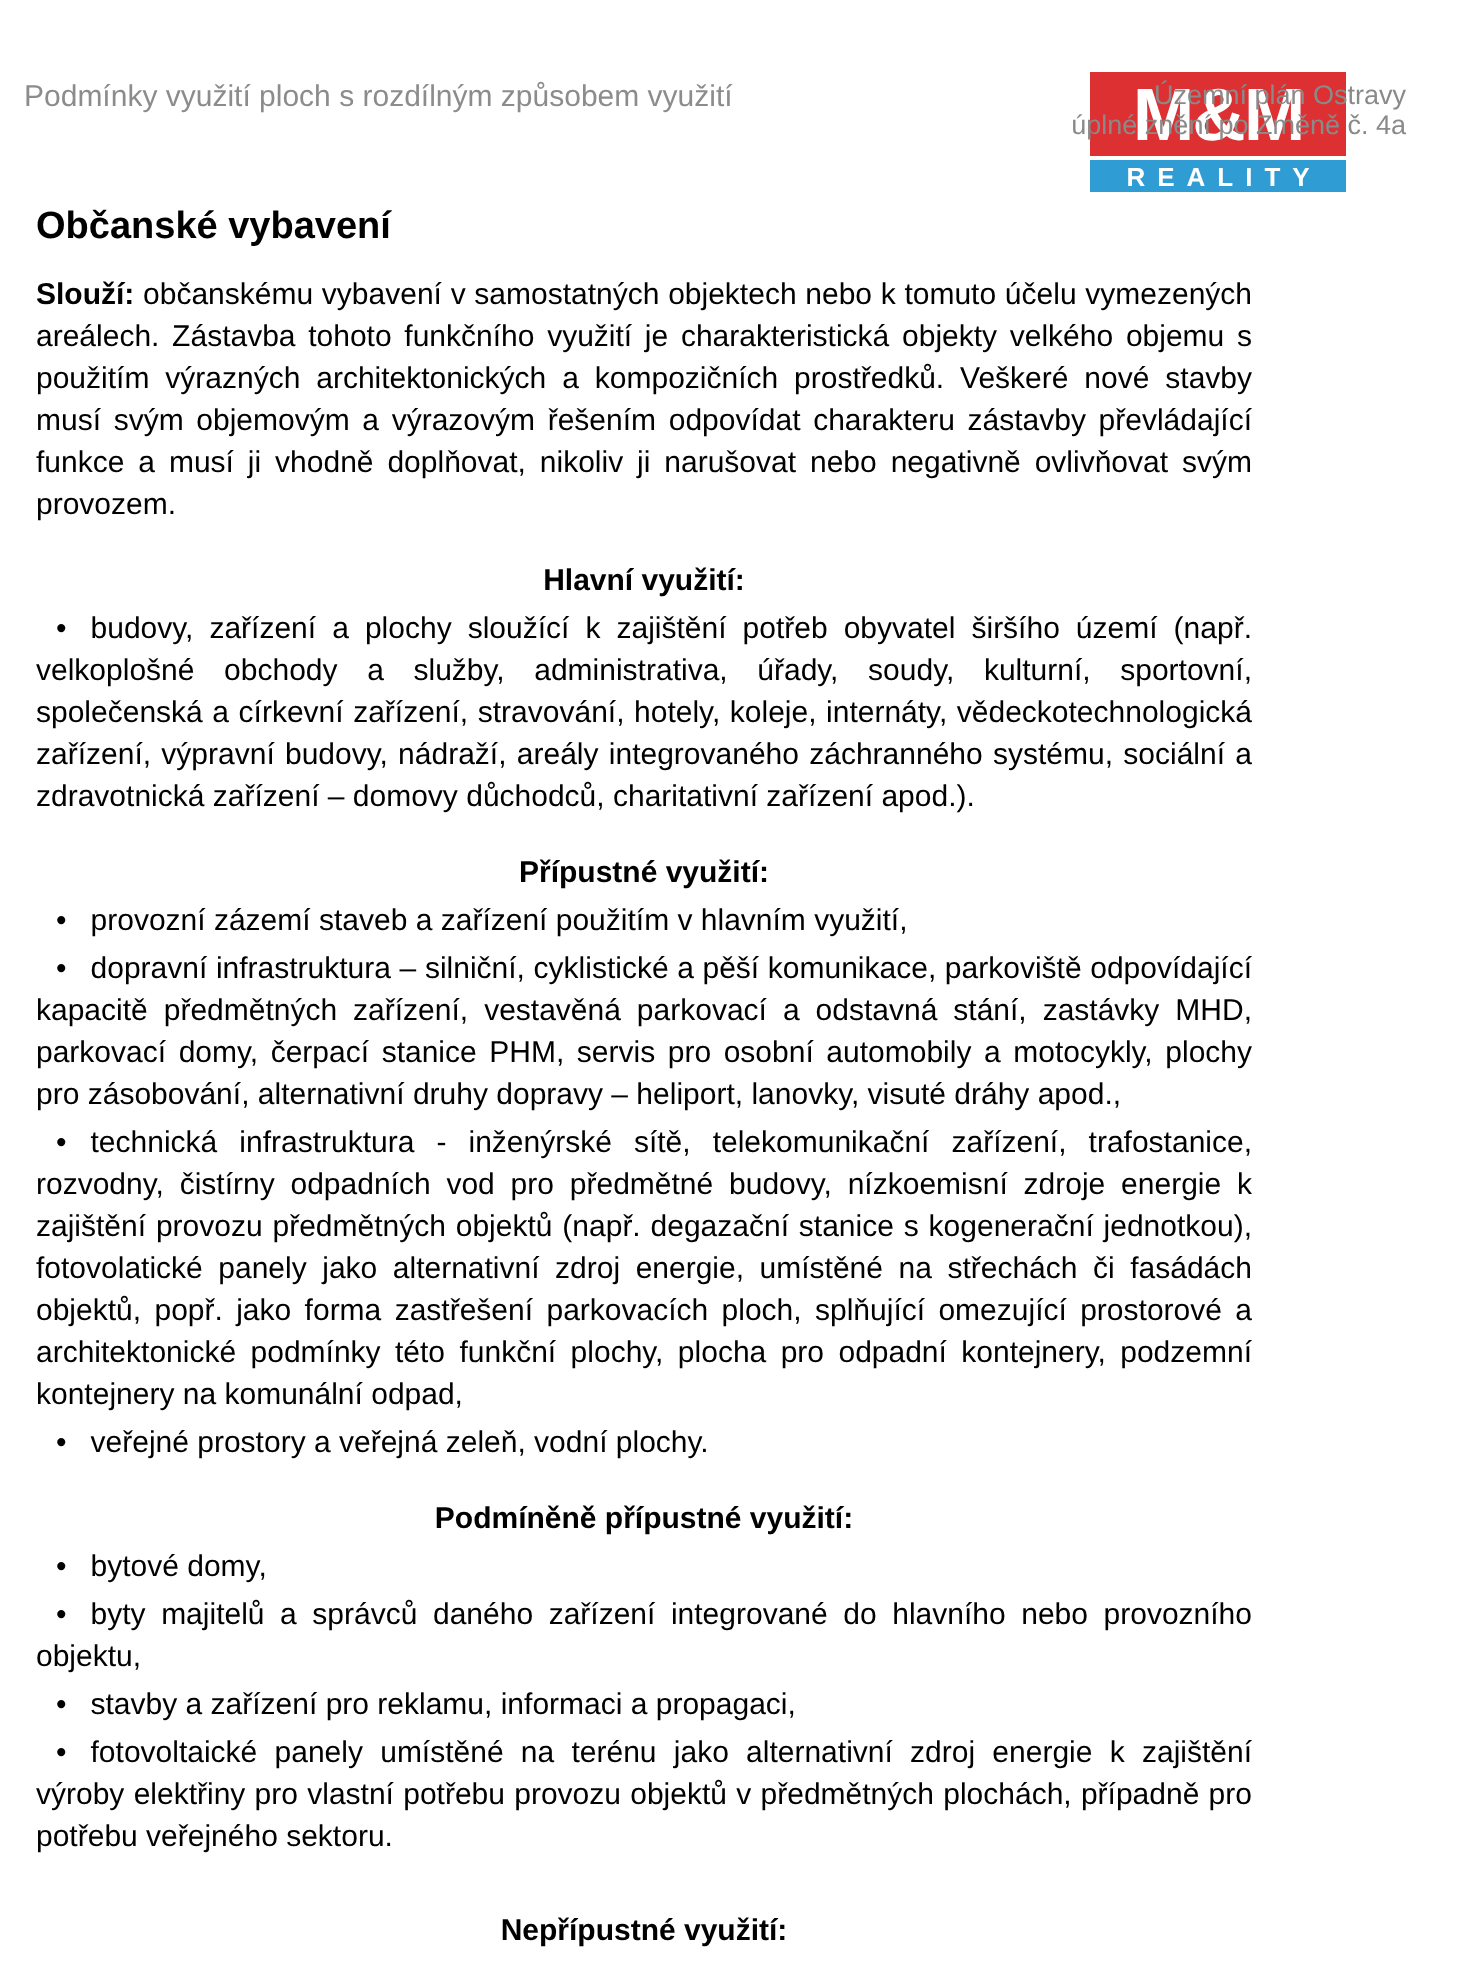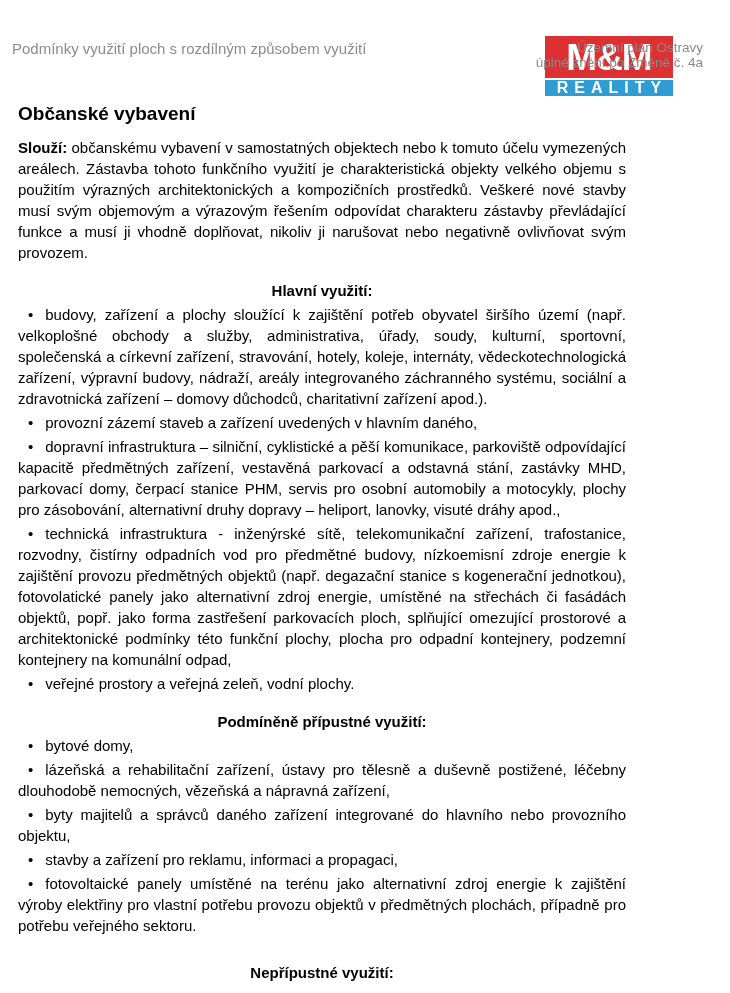--- a/index.html
+++ b/index.html
@@ -42,21 +42,21 @@
     line-height: 1;
   }
   .logo-bottom {
     margin-top: 2px;
     height: 16px;
     display: flex;
     align-items: center;
     justify-content: center;
     color: #ffffff;
     font-weight: bold;
-    font-size: 16px;
+    font-size: 13px;
     letter-spacing: 6px;
     text-indent: 6px; 
     line-height: 1;
   }
   .header-right {
     position: absolute;
     right: 27px;
     top: 40px;
     text-align: right;
     font-size: 13.5px;
@@ -130,29 +130,29 @@
     <h1 class="doc-title">Občanské vybavení</h1>
 
     <p class="intro"><b>Slouží:</b> <span>občanskému vybavení v samostatných objektech nebo k tomuto účelu vymezených areálech. Zástavba tohoto funkčního využití je charakteristická objekty velkého objemu s použitím výrazných architektonických a kompozičních prostředků. Veškeré nové stavby musí svým objemovým a výrazovým řešením odpovídat charakteru zástavby převládající funkce a musí ji vhodně doplňovat, nikoliv ji narušovat nebo negativně ovlivňovat svým provozem.</span></p>
 
     <div>
         <section>
           <h2 class="section-heading">Hlavní využití:</h2>
           <p class="bullet"><span class="glyph">•</span><span>budovy, zařízení a plochy sloužící k zajištění potřeb obyvatel širšího území (např. velkoplošné obchody a služby, administrativa, úřady, soudy, kulturní, sportovní, společenská a církevní zařízení, stravování, hotely, koleje, internáty, vědeckotechnologická zařízení, výpravní budovy, nádraží, areály integrovaného záchranného systému, sociální a zdravotnická zařízení – domovy důchodců, charitativní zařízení apod.).</span></p>
         </section>
         <section>
-          <p class="bullet"><span class="glyph">•</span><span>provozní zázemí staveb a zařízení uvedených v hlavním daného,</span></p>
+          <h2 class="section-heading">Přípustné využití:</h2>
+          <p class="bullet"><span class="glyph">•</span><span>provozní zázemí staveb a zařízení použitím v hlavním využití,</span></p>
           <p class="bullet"><span class="glyph">•</span><span>dopravní infrastruktura – silniční, cyklistické a pěší komunikace, parkoviště odpovídající kapacitě předmětných zařízení, vestavěná parkovací a odstavná stání, zastávky MHD, parkovací domy, čerpací stanice PHM, servis pro osobní automobily a motocykly, plochy pro zásobování, alternativní druhy dopravy – heliport, lanovky, visuté dráhy apod.,</span></p>
           <p class="bullet"><span class="glyph">•</span><span>technická infrastruktura - inženýrské sítě, telekomunikační zařízení, trafostanice, rozvodny, čistírny odpadních vod pro předmětné budovy, nízkoemisní zdroje energie k zajištění provozu předmětných objektů (např. degazační stanice s kogenerační jednotkou), fotovolatické panely jako alternativní zdroj energie, umístěné na střechách či fasádách objektů, popř. jako forma zastřešení parkovacích ploch, splňující omezující prostorové a architektonické podmínky této funkční plochy, plocha pro odpadní kontejnery, podzemní kontejnery na komunální odpad,</span></p>
           <p class="bullet"><span class="glyph">•</span><span>veřejné prostory a veřejná zeleň, vodní plochy.</span></p>
         </section>
         <section>
           <h2 class="section-heading">Podmíněně přípustné využití:</h2>
           <p class="bullet"><span class="glyph">•</span><span>bytové domy,</span></p>
-          <p class="bullet"><span class="glyph">•</span><span>lázeňská a rehabilitační zařízení, ústavy pro tělesně a duševně postižené, léčebny dlouhodobě nemocných, vězeňská a nápravná zařízení,</span></p>
           <p class="bullet"><span class="glyph">•</span><span>byty majitelů a správců daného zařízení integrované do hlavního nebo provozního objektu,</span></p>
           <p class="bullet"><span class="glyph">•</span><span>stavby a zařízení pro reklamu, informaci a propagaci,</span></p>
           <p class="bullet"><span class="glyph">•</span><span>fotovoltaické panely umístěné na terénu jako alternativní zdroj energie k zajištění výroby elektřiny pro vlastní potřebu provozu objektů v předmětných plochách, případně pro potřebu veřejného sektoru.</span></p>
         </section>
         <section>
           <h2 class="section-heading extra-space">Nepřípustné využití:</h2>
         </section>
       </div>
   </div>
 

